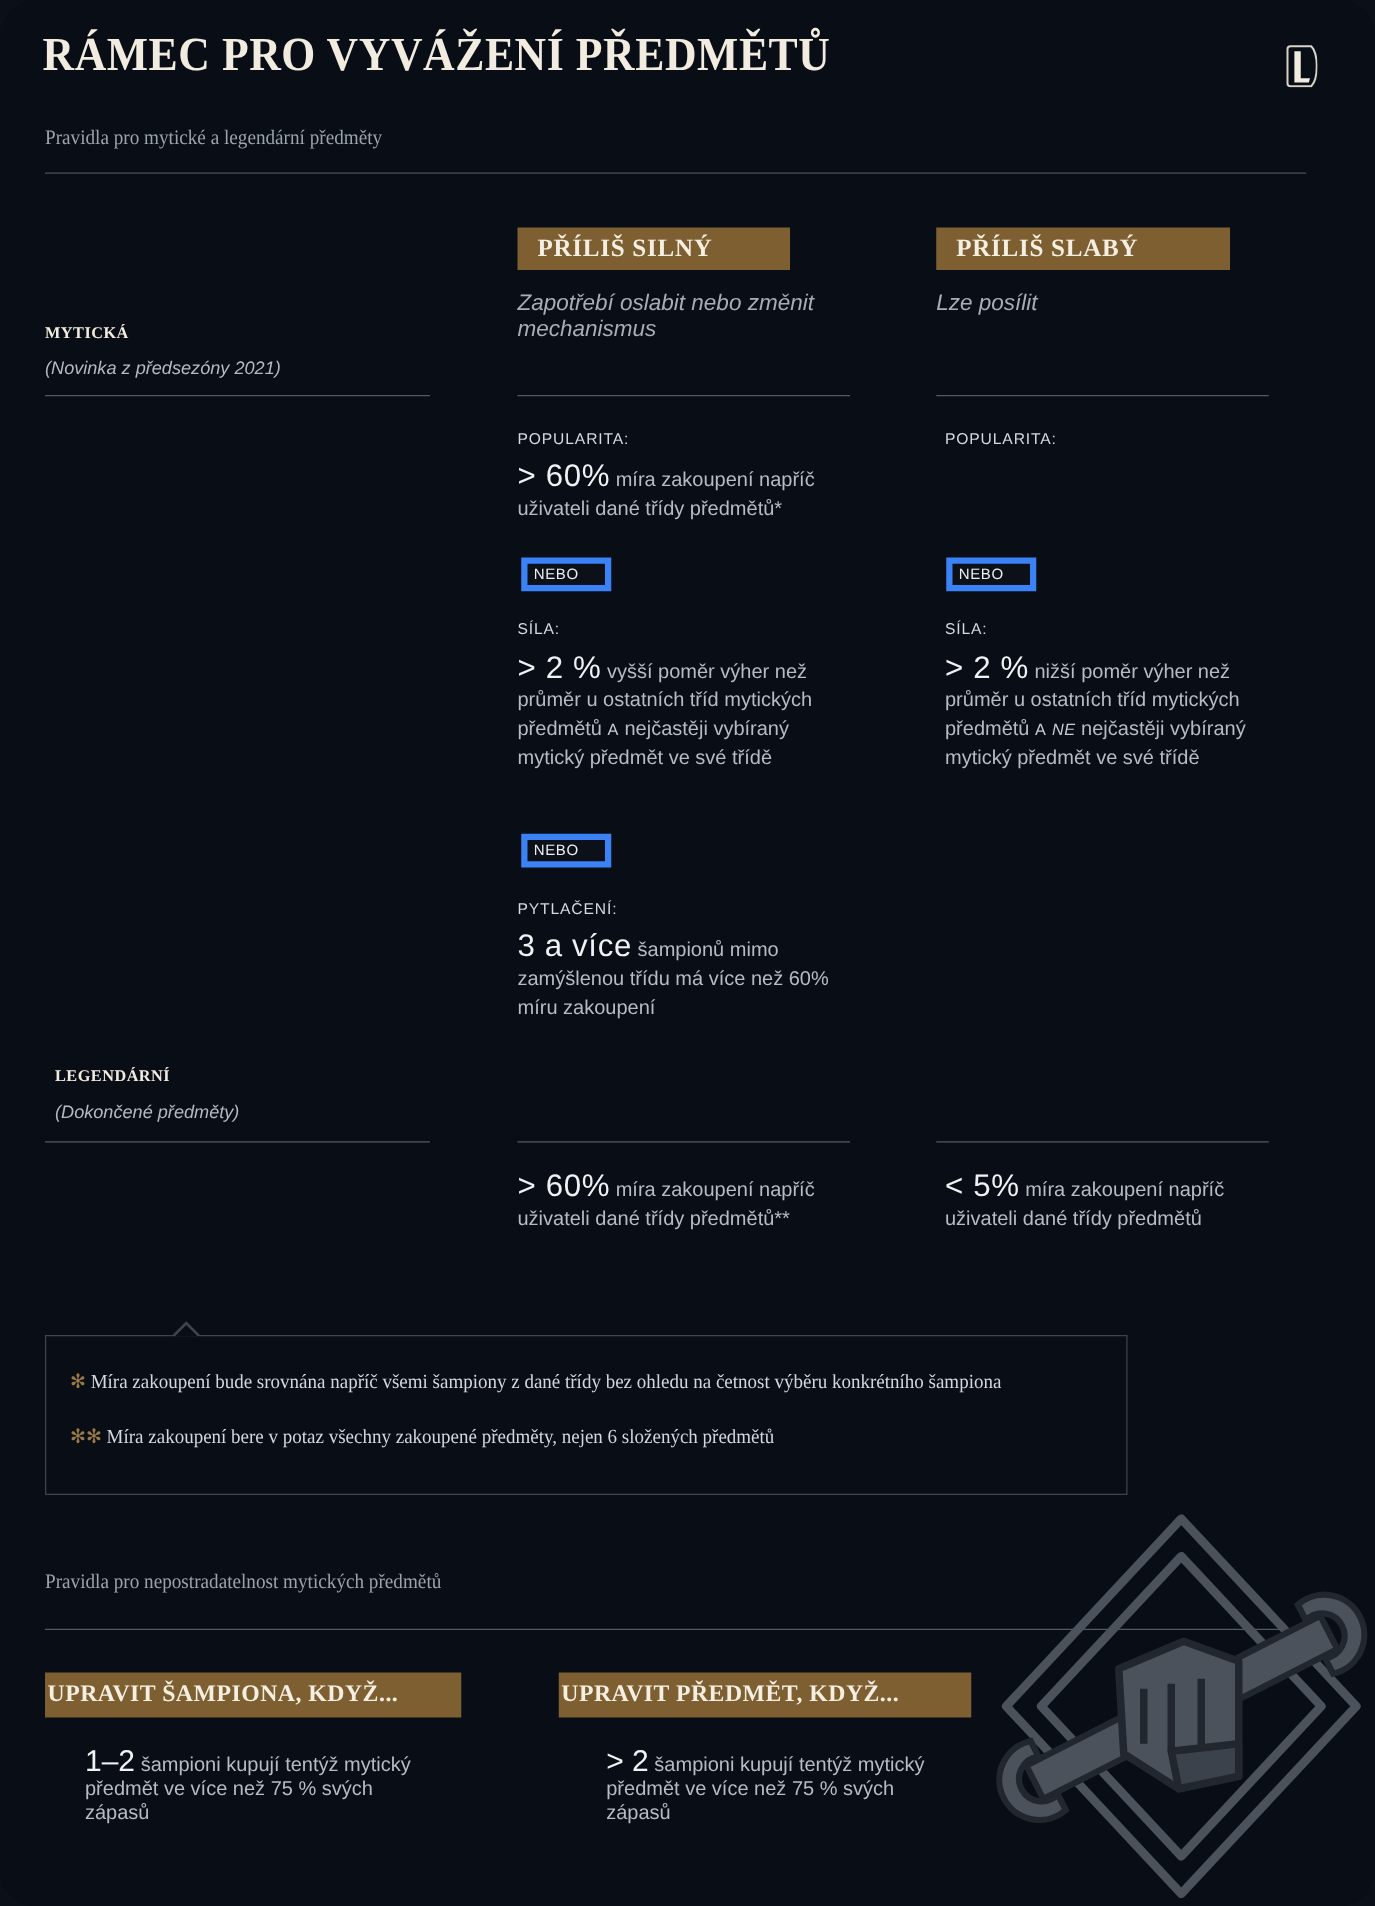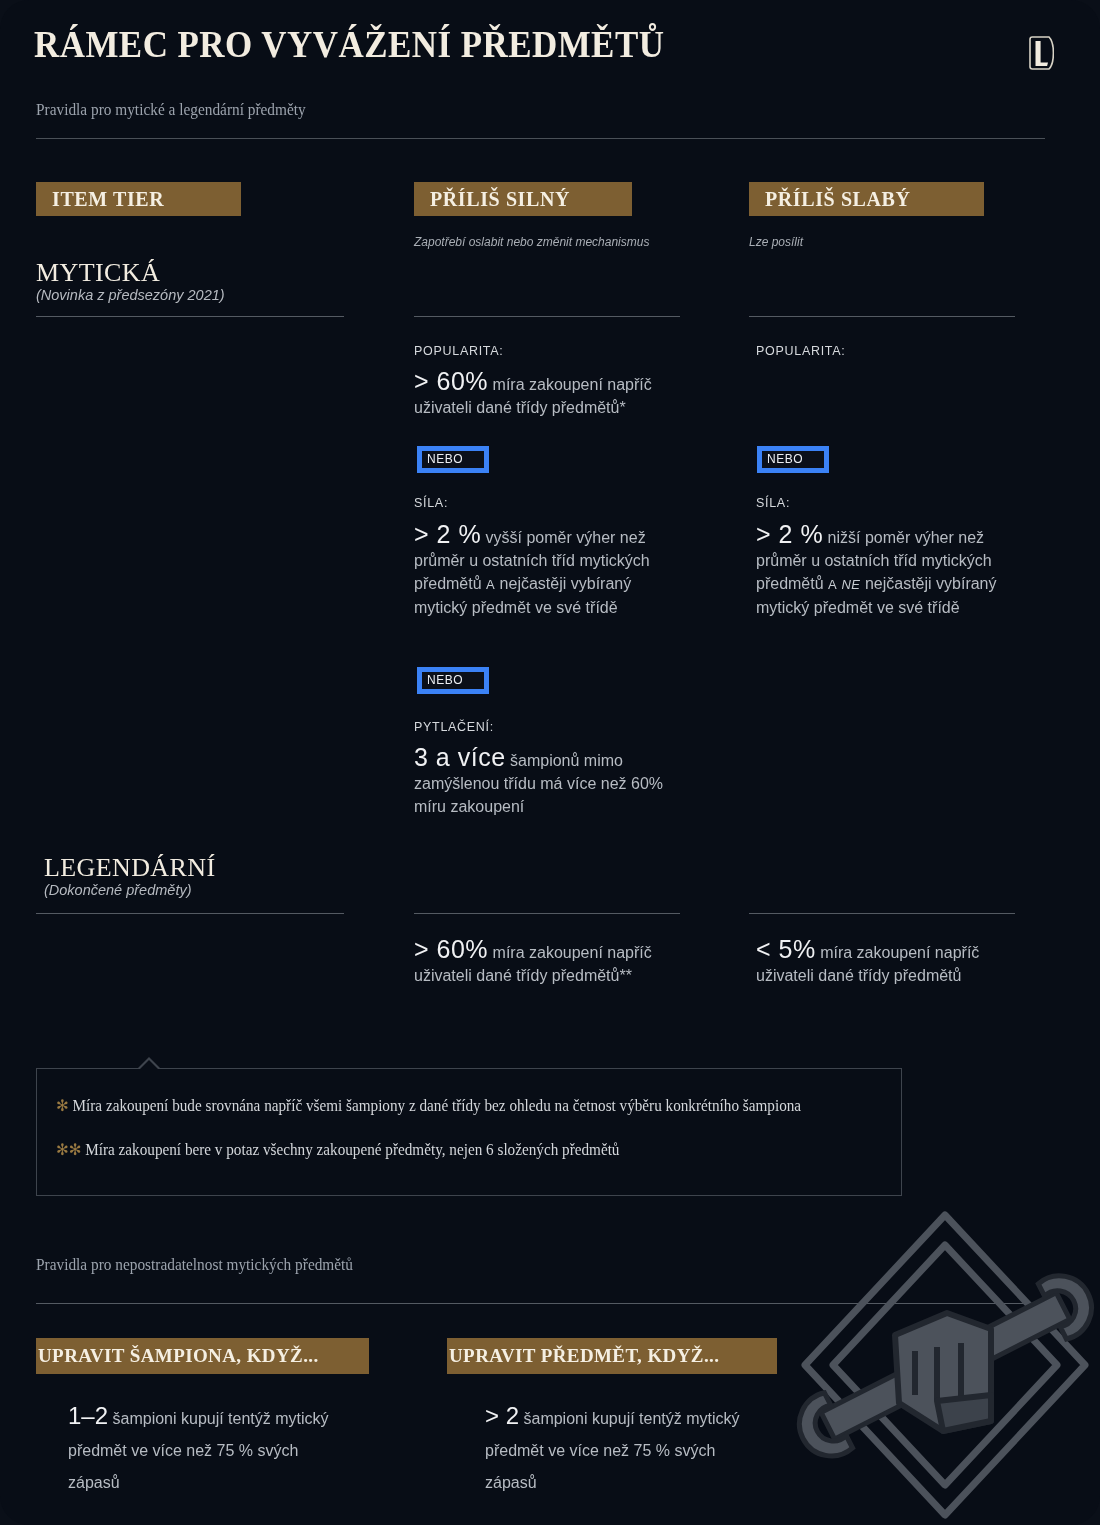--- a/index.html
+++ b/index.html
@@ -76,34 +76,34 @@
     white-space: nowrap;
   }
   #chip-item-tier { left: 36px; top: 182px; width: 205px; }
   #chip-too-strong { left: 414px; top: 182px; width: 218px; }
   #chip-too-weak   { left: 749px; top: 182px; width: 235px; }
 
   .col-note {
     position: absolute;
     font-family: "Liberation Sans", sans-serif;
     font-style: italic;
-    font-size: 12px;
+    font-size: 18px;
     line-height: 21px;
     color: #a9aeb5;
     width: 270px;
   }
   #note-too-strong { left: 414px; top: 232px; }
   #note-too-weak   { left: 749px; top: 232px; }
 
   
   .tier-name {
     position: absolute;
     font-family: "Liberation Serif", serif;
-    font-weight: normal;
-    font-size: 26px;
+    font-weight: bold;
+    font-size: 13px;
     letter-spacing: 0.4px;
     color: #f2ece0;
     white-space: nowrap;
   }
   .tier-sub {
     position: absolute;
     font-family: "Liberation Sans", sans-serif;
     font-style: italic;
     font-size: 14.5px;
     color: #b6bac0;
@@ -243,21 +243,21 @@
     white-space: nowrap;
   }
   #chip-adjust-champ { left: 36px;  top: 1338px; width: 333px; }
   #chip-adjust-item  { left: 447px; top: 1338px; width: 330px; }
 
   .bottom-body {
     position: absolute;
     width: 270px;
     font-family: "Liberation Sans", sans-serif;
     font-size: 16px;
-    line-height: 32px;
+    line-height: 19px;
     color: #b7bcc3;
   }
   .bottom-body .big {
     font-size: 24px;
     font-weight: 300;
     color: #f0f1f3;
   }
   #body-adjust-champ { left: 68px; top: 1400px; }
   #body-adjust-item  { left: 485px; top: 1400px; }
 
@@ -280,21 +280,20 @@
   <div id="header-title">RÁMEC PRO VYVÁŽENÍ PŘEDMĚTŮ</div>
 
   <svg id="riot-lol-logo" viewBox="0 0 26 34" aria-hidden="true">
     <path d="M2 3.2 L2 30.8 C2 32.2 3 33 4.4 33 L21 33 C24 30 25.4 25 25.4 17 C25.4 9 24 4 21 1 L4.4 1 C3 1 2 1.8 2 3.2 Z" fill="none" stroke="#d8d3c6" stroke-width="1.6"></path>
     <path d="M7.5 5 L12.6 5 L12.6 26.5 L20 26.5 L19.1 30 L7.5 30 Z" fill="#f2ece0"></path>
   </svg>
 
   <div id="header-subtitle">Pravidla pro mytické a legendární předměty</div>
   <div id="header-rule"></div>
 
-  <div class="col-chip" id="chip-item-tier">ITEM TIER</div>
   <div class="col-chip" id="chip-too-strong">PŘÍLIŠ SILNÝ</div>
   <div class="col-chip" id="chip-too-weak">PŘÍLIŠ SLABÝ</div>
 
   <div class="col-note" id="note-too-strong">Zapotřebí oslabit nebo změnit mechanismus</div>
   <div class="col-note" id="note-too-weak">Lze posílit</div>
 
   <div class="tier-name" id="tier-mythic-name">MYTICKÁ</div>
   <div class="tier-sub" id="tier-mythic-sub">(Novinka z předsezóny 2021)</div>
 
   <div class="rule" id="rule-a1"></div>

